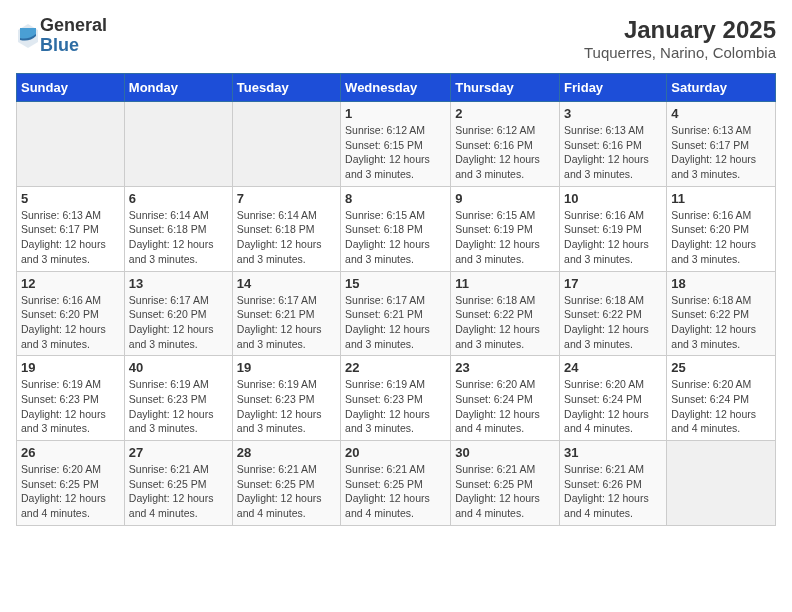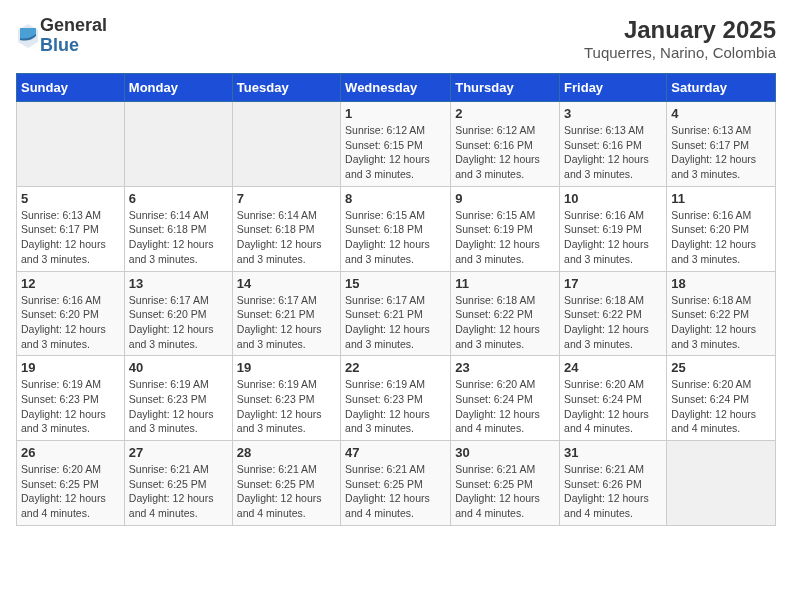--- a/index.html
+++ b/index.html
@@ -246,21 +246,21 @@
         </td>
         <td>
           <span class="day-number">27</span>
           <div class="day-detail">Sunrise: 6:21 AM<br>Sunset: 6:25 PM<br>Daylight: 12 hours and 4 minutes.</div>
         </td>
         <td>
           <span class="day-number">28</span>
           <div class="day-detail">Sunrise: 6:21 AM<br>Sunset: 6:25 PM<br>Daylight: 12 hours and 4 minutes.</div>
         </td>
         <td>
-          <span class="day-number">47</span>
+          <span class="day-number">20</span>
           <div class="day-detail">Sunrise: 6:21 AM<br>Sunset: 6:25 PM<br>Daylight: 12 hours and 4 minutes.</div>
         </td>
         <td>
           <span class="day-number">30</span>
           <div class="day-detail">Sunrise: 6:21 AM<br>Sunset: 6:25 PM<br>Daylight: 12 hours and 4 minutes.</div>
         </td>
         <td>
           <span class="day-number">31</span>
           <div class="day-detail">Sunrise: 6:21 AM<br>Sunset: 6:26 PM<br>Daylight: 12 hours and 4 minutes.</div>
         </td>

